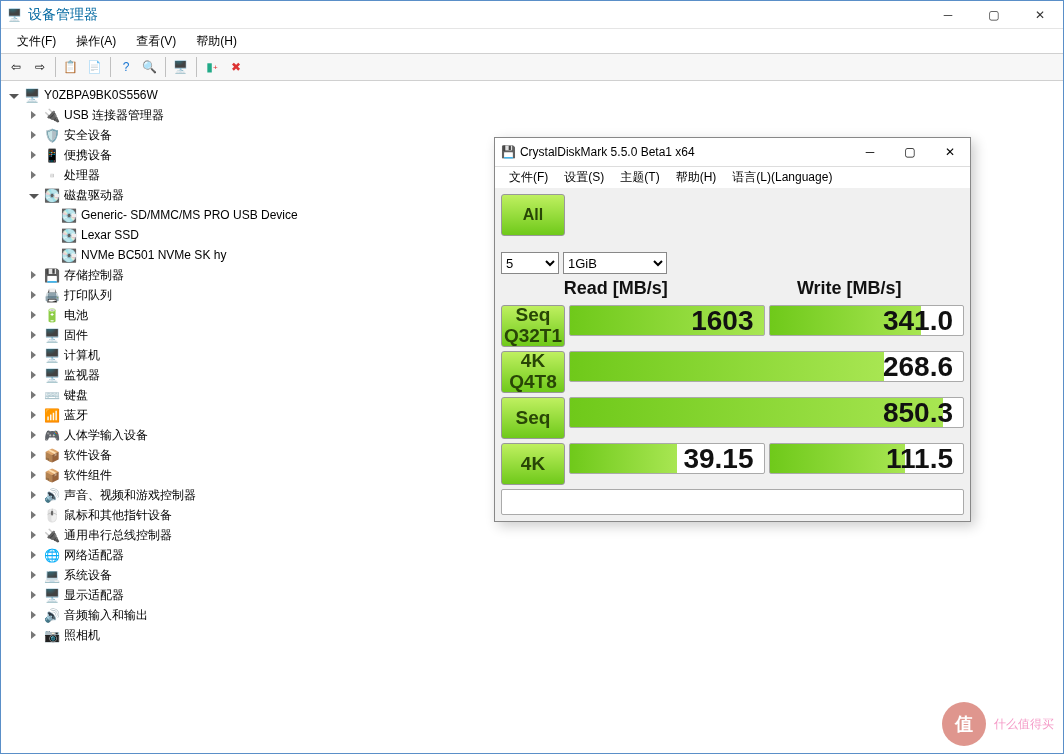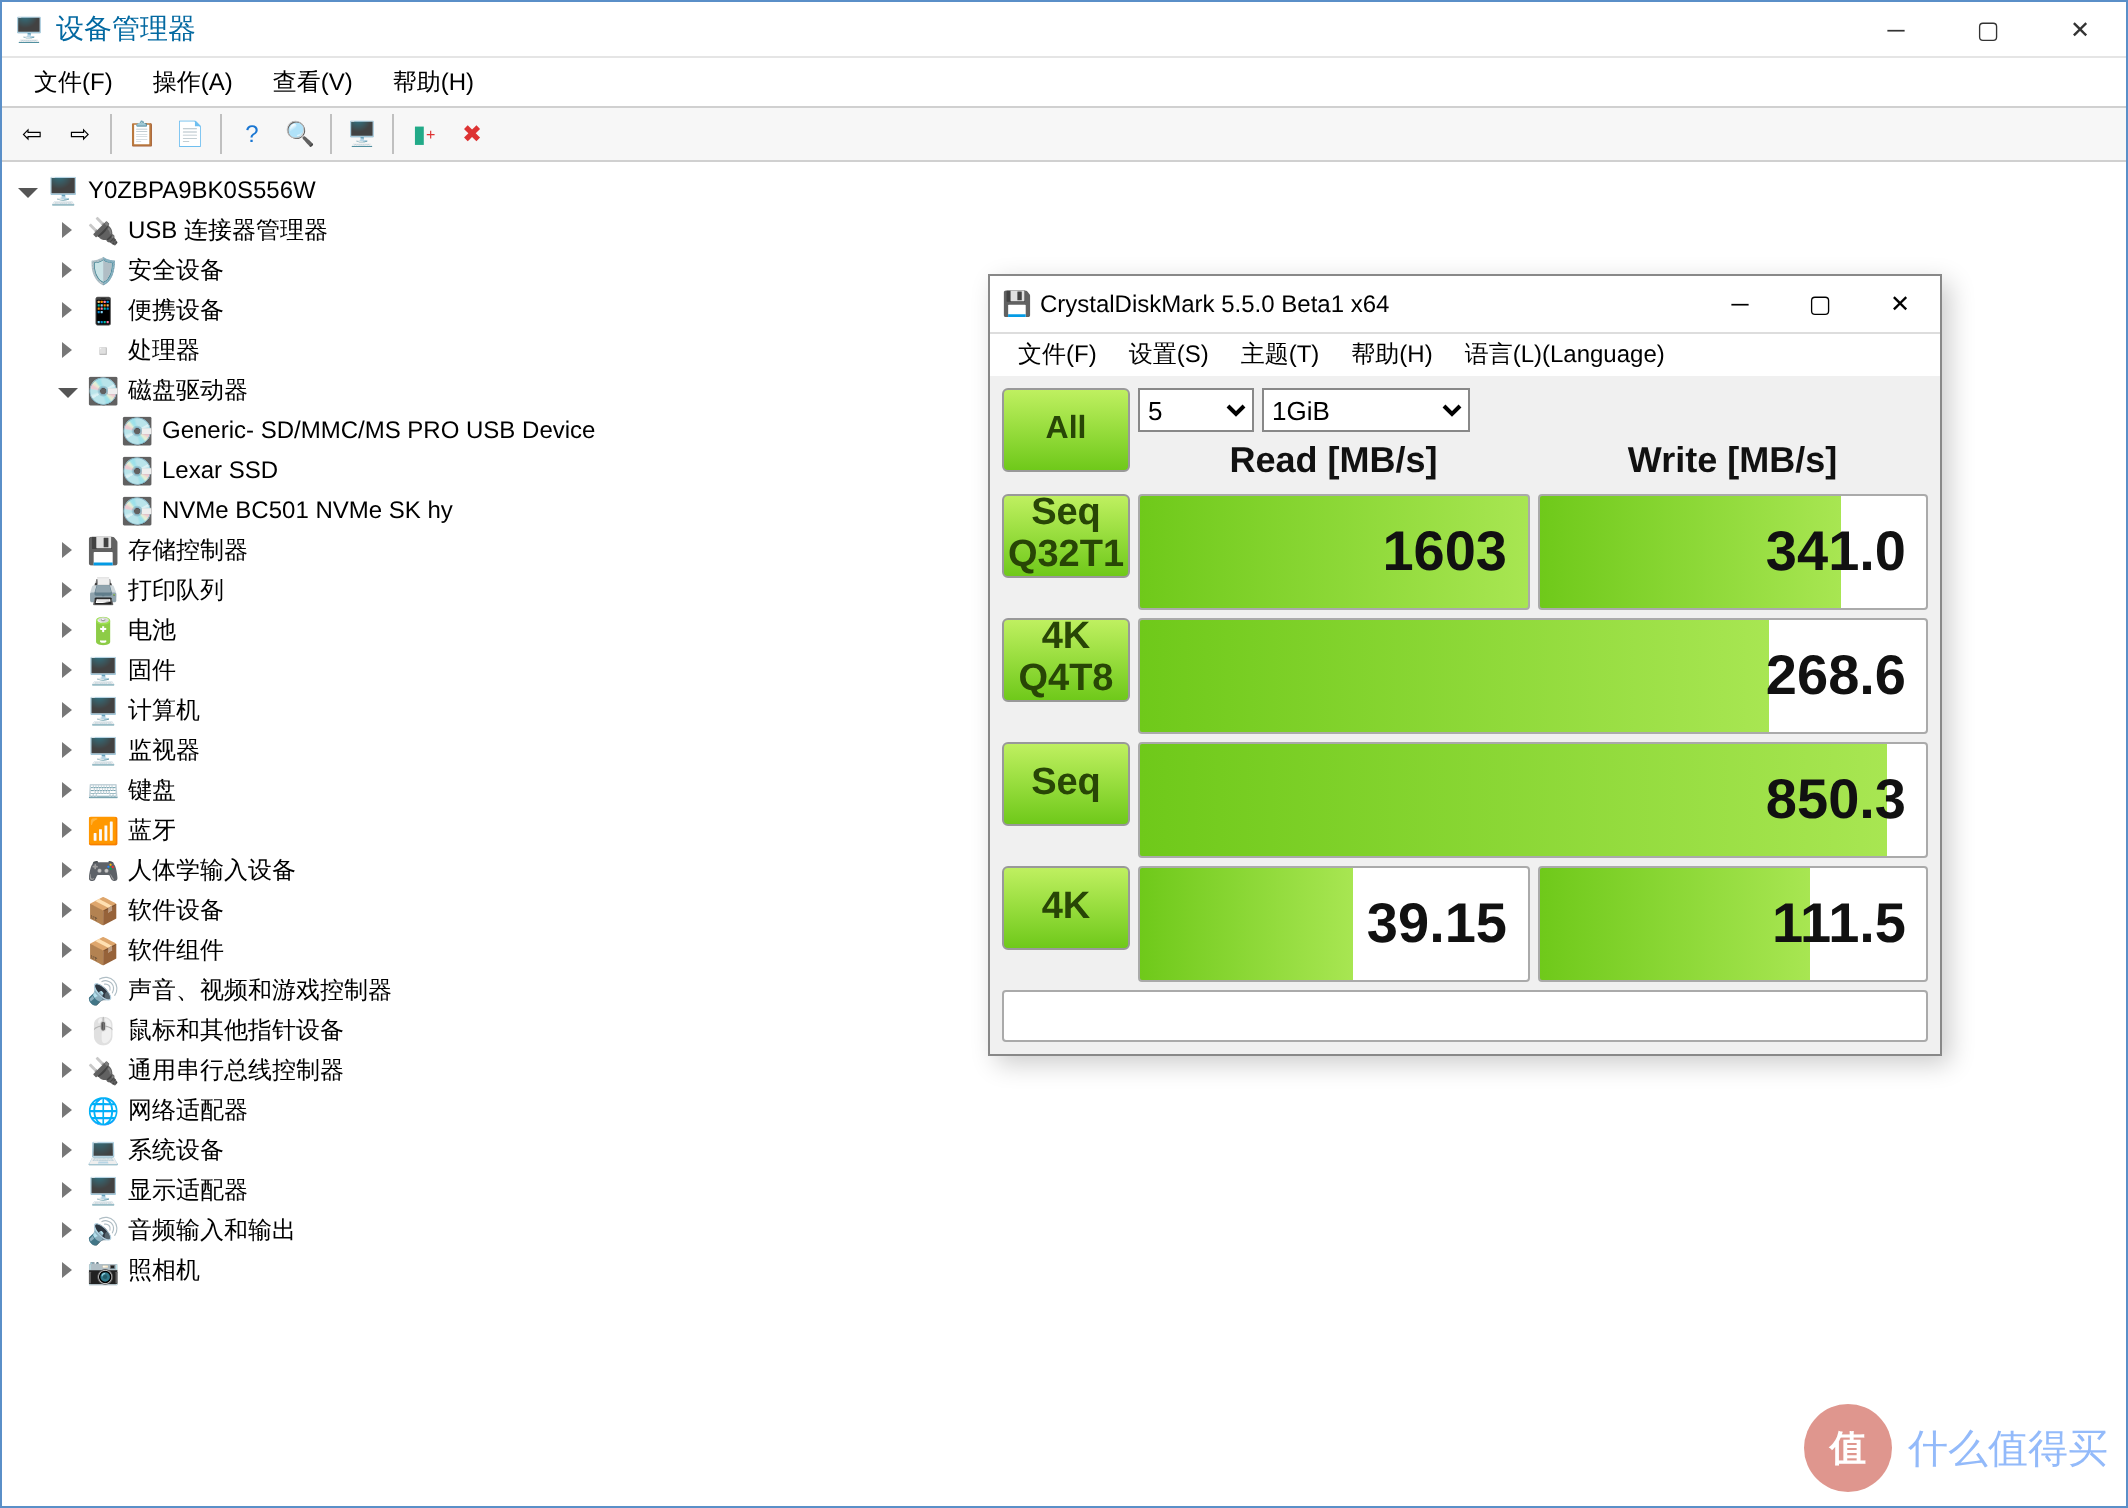--- a/index.html
+++ b/index.html
@@ -29,41 +29,41 @@
 .tree .chev.open { }
 .tree .chev.open::before { content: ""; width: 0; height: 0; border-left: 5px solid transparent; border-top: 5px solid #555; transform: rotate(0); margin-top: 3px; margin-left: 2px; }
 .tree .spacer { width: 12px; display: inline-block; }
 .tree .ico { width: 16px; height: 16px; display: inline-flex; align-items: center; justify-content: center; margin: 0 4px 0 2px; font-size: 13px; }
 .tree .lbl { font-size: 12px; color: #000; }
 .tree ul { list-style: none; padding-left: 20px; }
 .tree ul ul { padding-left: 20px; }
 
 .watermark { position: absolute; right: 10px; bottom: 8px; opacity: .55; display: flex; align-items: center; gap: 8px; }
 .watermark .circ { width: 44px; height: 44px; border-radius: 50%; background: #c54232; color: #fff; display: flex; align-items: center; justify-content: center; font-size: 18px; font-weight: bold; }
-.watermark .txt { color: #3b82f6; font-size: 20px; }
+.watermark .txt { color: #ec4899; font-size: 12px; }
 
 
 .cdm { position: absolute; left: 494px; top: 137px; width: 477px; background: #f0f0f0; border: 1px solid #888; box-shadow: 4px 4px 12px rgba(0,0,0,.2); }
 .cdm .cdm-title { height: 28px; background: #fff; display: flex; align-items: center; padding-left: 6px; }
 .cdm .cdm-title .t { font-size: 12px; margin-left: 4px; }
 .cdm .cdm-controls { margin-left: auto; display: flex; }
 .cdm .cdm-btn { width: 40px; height: 28px; display: flex; align-items: center; justify-content: center; }
 .cdm .cdm-menu { height: 22px; display: flex; align-items: center; padding-left: 6px; border-top: 1px solid #ddd; background: #fff; }
 .cdm .cdm-menu span { padding: 2px 8px; font-size: 12px; }
 .cdm .cdm-body { padding: 6px; background: #f0f0f0; }
-.cdm .top-row { display: flex; gap: 4px; margin-bottom: 4px; }
+.cdm .top-row { display: flex; gap: 16px; margin-bottom: 4px; flex-direction: column; }
 .cdm .test-btn { width: 64px; height: 42px; display: flex; align-items: center; justify-content: center; border: 1px solid #999; border-radius: 3px; background: linear-gradient(#bff060, #6fc91a); color: #284606; font-size: 16px; font-weight: 600; text-align: center; line-height: 1.1; }
 .cdm .test-btn.small { font-size: 19px; }
 .cdm .selects { flex: 1; display: flex; flex-direction: column; gap: 2px; }
 .cdm .sel-row { display: flex; gap: 4px; }
 .cdm select { font-size: 13px; height: 22px; border: 1px solid #888; background: #fff; }
 .cdm .hdr-row { display: flex; gap: 4px; }
 .cdm .hdr { flex: 1; text-align: center; font-size: 18px; font-weight: 700; color: #111; padding: 2px 0; }
 .cdm .metric-row { display: flex; gap: 4px; margin-bottom: 4px; }
-.cdm .cell { flex: 1; height: 58px; border: 1px solid #aaa; border-radius: 2px; display: flex; align-items: center; justify-content: flex-end; padding-right: 10px; font-family: Arial, sans-serif; font-size: 28px; font-weight: 700; color: #111; background: linear-gradient(to right, #6fc91a 0%, #a8e652 var(--fill,60%), #fff var(--fill,60%), #fff 100%); }
+.cdm .cell { flex: 1; height: 31px; border: 1px solid #aaa; border-radius: 2px; display: flex; align-items: center; justify-content: flex-end; padding-right: 10px; font-family: Arial, sans-serif; font-size: 28px; font-weight: 700; color: #111; background: linear-gradient(to right, #6fc91a 0%, #a8e652 var(--fill,60%), #fff var(--fill,60%), #fff 100%); }
 .cdm .empty-bar { height: 26px; border: 1px solid #aaa; border-radius: 2px; background: #fff; margin-top: 4px; }
 .ico-disk { color: #777; }
 </style>
 </head>
 <body>
 
 <div class="main-window">
   <div class="titlebar">
     <span>🖥️</span>
     <span class="title">设备管理器</span>

